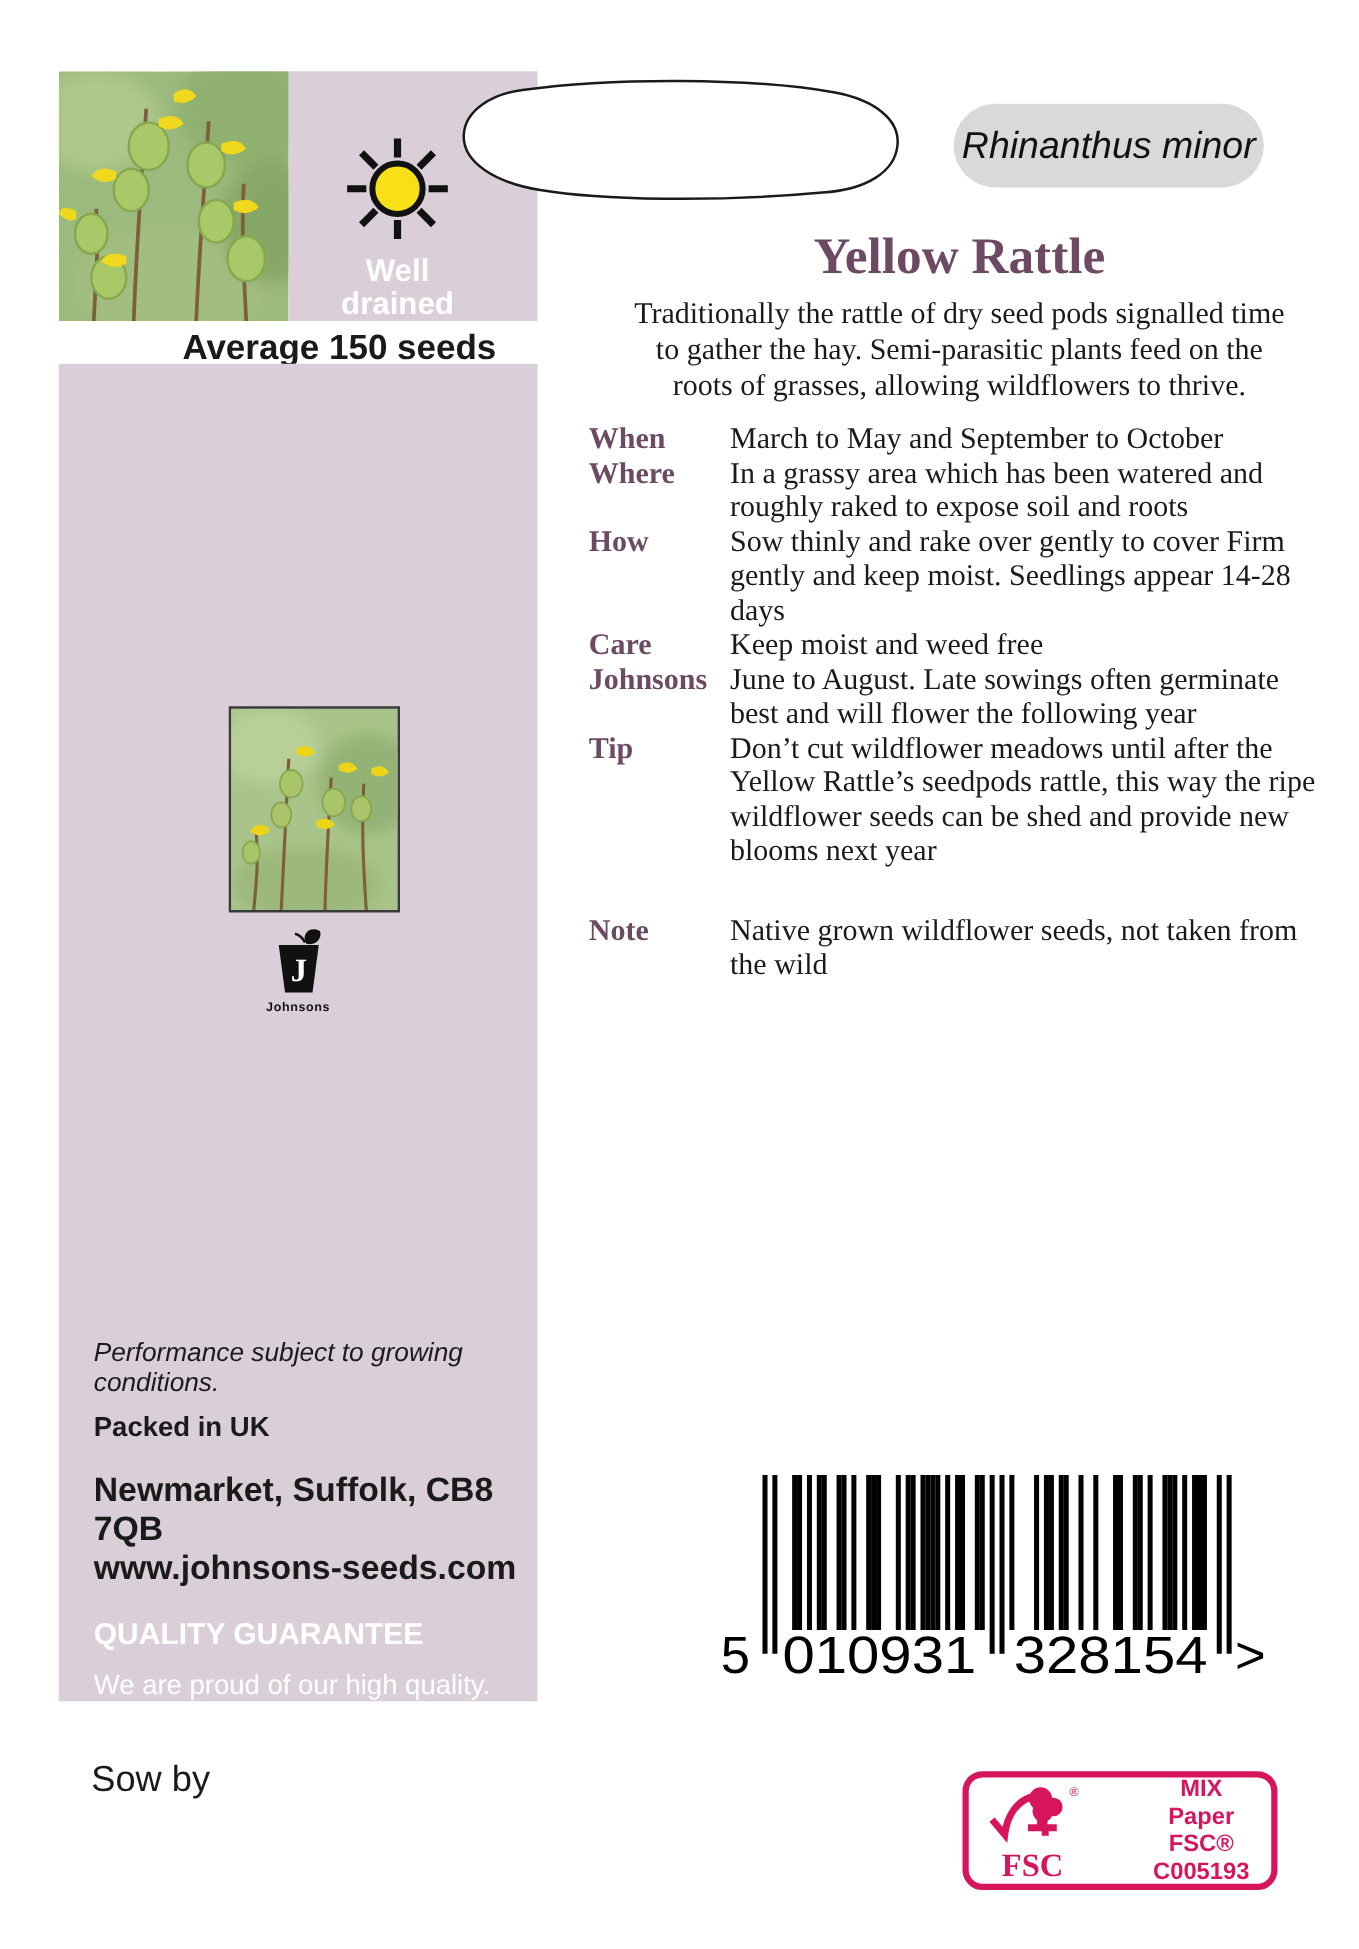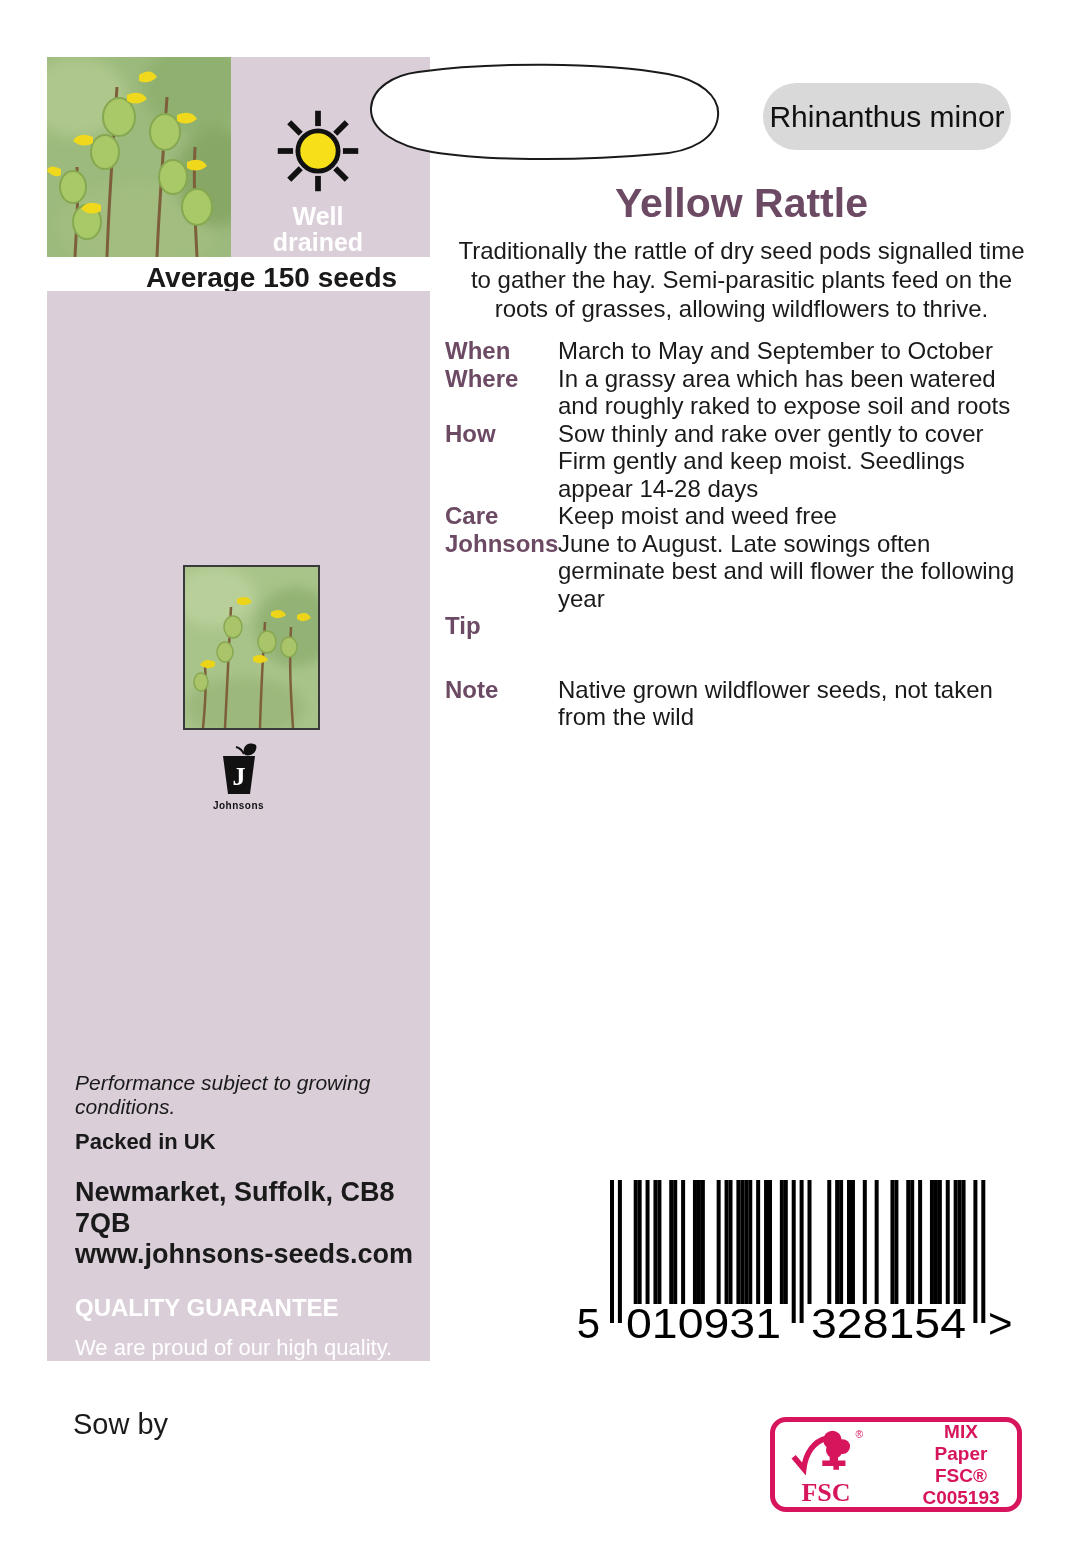--- a/index.html
+++ b/index.html
@@ -26,24 +26,24 @@
   .perf{font-style:italic;font-size:21px;margin:0 0 10px 0;}
   .packed{font-weight:bold;font-size:22px;margin:0 0 22px 0;}
   .address,.website{font-weight:bold;font-size:27px;line-height:31px;margin:0;}
   .qg-head{color:#ffffff;font-weight:bold;font-size:24px;margin:24px 0 0 0;}
   .qg-body{color:#ffffff;font-size:22px;line-height:26px;margin:13px 0 0 0;white-space:pre-line;}
 
   
   .capsule{left:360px;top:62px;width:368px;height:102px;}
   .latin-badge{left:763px;top:83px;width:248px;height:67px;background:#d9d9d9;
     border-radius:34px;display:flex;align-items:center;justify-content:center;}
-  .latin-badge span{font-size:30px;color:#111;}
-
-  
-  .right-col{left:445px;top:180px;width:593px;}
+  .latin-badge span{font-style:italic;font-size:30px;color:#111;}
+
+  
+  .right-col{left:471px;top:180px;width:593px;font-family:Liberation Serif, serif;}
   .title{font-weight:bold;font-size:41px;color:#6c4a64;text-align:center;margin:0;}
   .intro{font-size:24px;line-height:29px;text-align:center;margin:9px 0 0 0;white-space:pre-line;}
   .section-head{font-weight:bold;font-size:29px;color:#6c4a64;margin:42px 0 0 0;}
   .kv{margin-top:14px;}
   .kv-row{display:flex;font-size:24px;line-height:27.5px;}
   .kv-row.gap{margin-top:36px;}
   .kv-label{width:113px;flex-shrink:0;font-weight:bold;color:#6c4a64;}
   .kv-value{width:480px;}
 
   
@@ -220,20 +220,21 @@
     <div class="kv-row">
       <span class="kv-label">Care</span>
       <span class="kv-value">Keep moist and weed free</span>
     </div>
     <div class="kv-row">
       <span class="kv-label">Johnsons</span>
       <span class="kv-value">June to August. Late sowings often germinate best and will flower the following year</span>
     </div>
     <div class="kv-row">
       <span class="kv-label">Tip</span>
+      <span class="kv-value">Don’t cut wildflower meadows until after the Yellow Rattle’s seedpods rattle, this way the ripe wildflower seeds can be shed and provide new blooms next year</span>
     </div>
     <div class="kv-row gap">
       <span class="kv-label">Note</span>
       <span class="kv-value">Native grown wildflower seeds, not taken from the wild</span>
     </div>
   </div>
 </div>
 
 <div class="abs barcode">
   <svg id="barcode-svg" width="460" height="165" viewBox="0 0 460 165">

